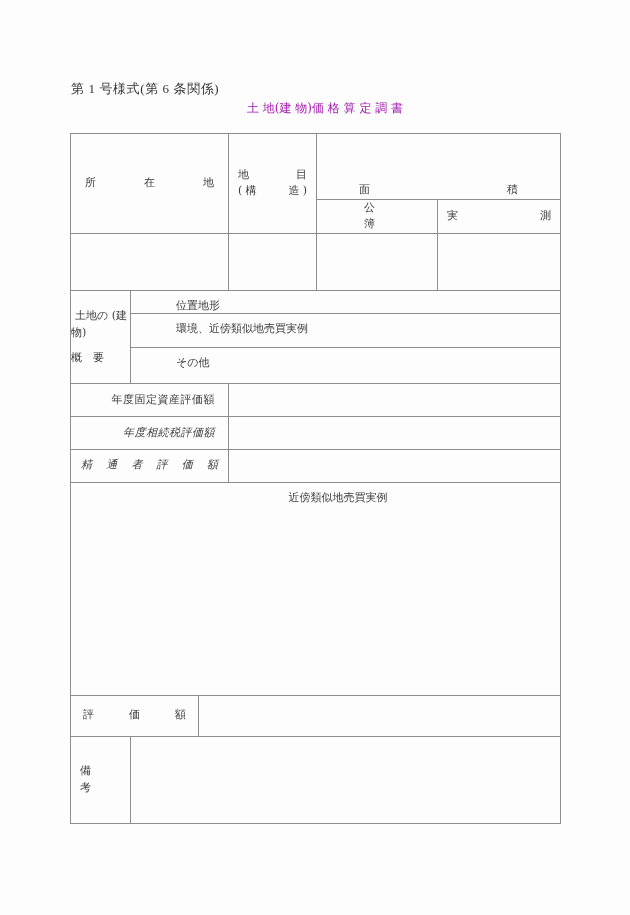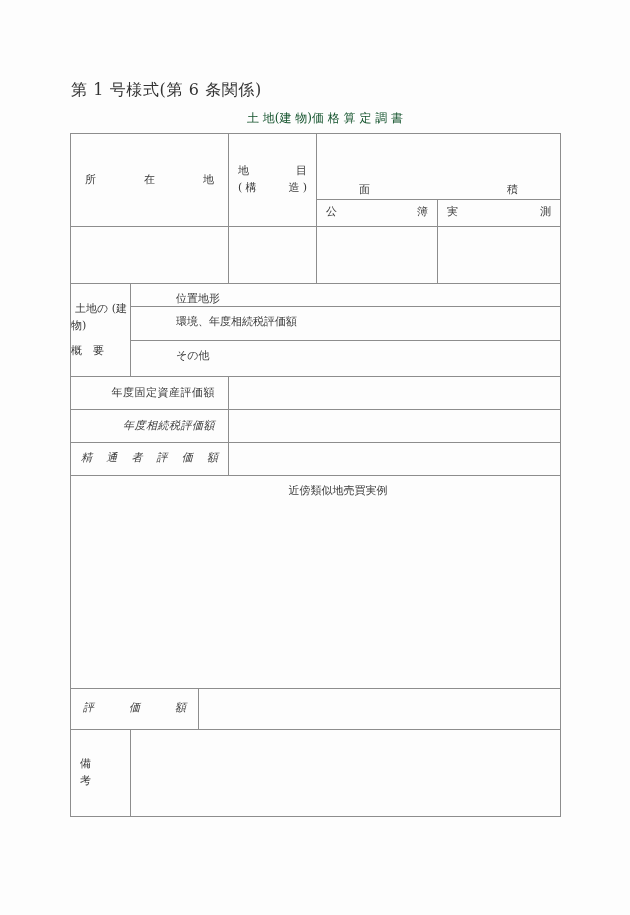--- a/index.html
+++ b/index.html
@@ -21,34 +21,35 @@
     position: absolute;
     inset: 0;
     background: #fdfdfd;
   }
 
   
   .form-no {
     position: absolute;
     left: 71px;
     top: 80px;
-    font-size: 16px;
+    font-size: 13px;
     letter-spacing: 0.6px;
     white-space: nowrap;
     color: #333;
+    font-family: Liberation Serif, serif;
   }
   .doc-title {
     position: absolute;
     left: 0;
-    top: 110px;
+    top: 100px;
     width: 630px;
     text-align: center;
     font-size: 12px;
     white-space: nowrap;
-    color: #14532d;
+    color: #a21caf;
     padding-left: 20px;
     box-sizing: border-box;
   }
 
   
   .form-table {
     position: absolute;
     left: 70px;
     top: 133px;
     width: 490px;
@@ -136,21 +137,21 @@
         <td rowspan="2">
           <span class="spread-narrow">地　　　　目</span>
           <span class="spread-narrow">(構　　造)</span>
         </td>
         <td colspan="2" style="height:26px;">
           <span class="spread" style="padding:0 42px;margin-top:48px;">面　　　　積</span>
         </td>
       </tr>
 
       <tr>
-        <td style="height:26px;">
+        <td style="height:26px;padding-left:38px;">
           <span class="spread-narrow">公　　　　簿</span>
         </td>
         <td>
           <span class="spread-narrow">実　　　　測</span>
         </td>
       </tr>
 
       <tr>
         <td colspan="3" style="height:56px;" class="topcell">
           <span class="topline"></span>
@@ -175,21 +176,21 @@
             <span>概　要</span>
           </span>
         </td>
         <td colspan="5" class="topcell">
           <span class="topline">位置地形</span>
         </td>
       </tr>
 
       <tr>
         <td colspan="5" class="topcell" style="height:33px;">
-          <span class="topline">環境、年度相続税評価額</span>
+          <span class="topline">環境、近傍類似地売買実例</span>
         </td>
       </tr>
 
       <tr>
         <td colspan="5" class="topcell" style="height:35px;">
           <span class="topline">その他</span>
         </td>
       </tr>
 
       <tr>
@@ -219,21 +220,21 @@
         </td>
       </tr>
 
       <tr>
         <td colspan="6" class="topcell" style="height:212px;text-align:center;">
           <span class="topline">近傍類似地売買実例</span>
         </td>
       </tr>
 
       <tr>
-        <td colspan="2" style="height:40px;font-style:italic;">
+        <td colspan="2" style="height:40px;">
           <span class="spread" style="padding:0 12px;">評　　価　　額</span>
         </td>
         <td colspan="4">
           <span class="pad-left"></span>
         </td>
       </tr>
 
       <tr>
         <td style="height:86px;">
           <span class="spread" style="padding:0 9px;">備　　考</span>

